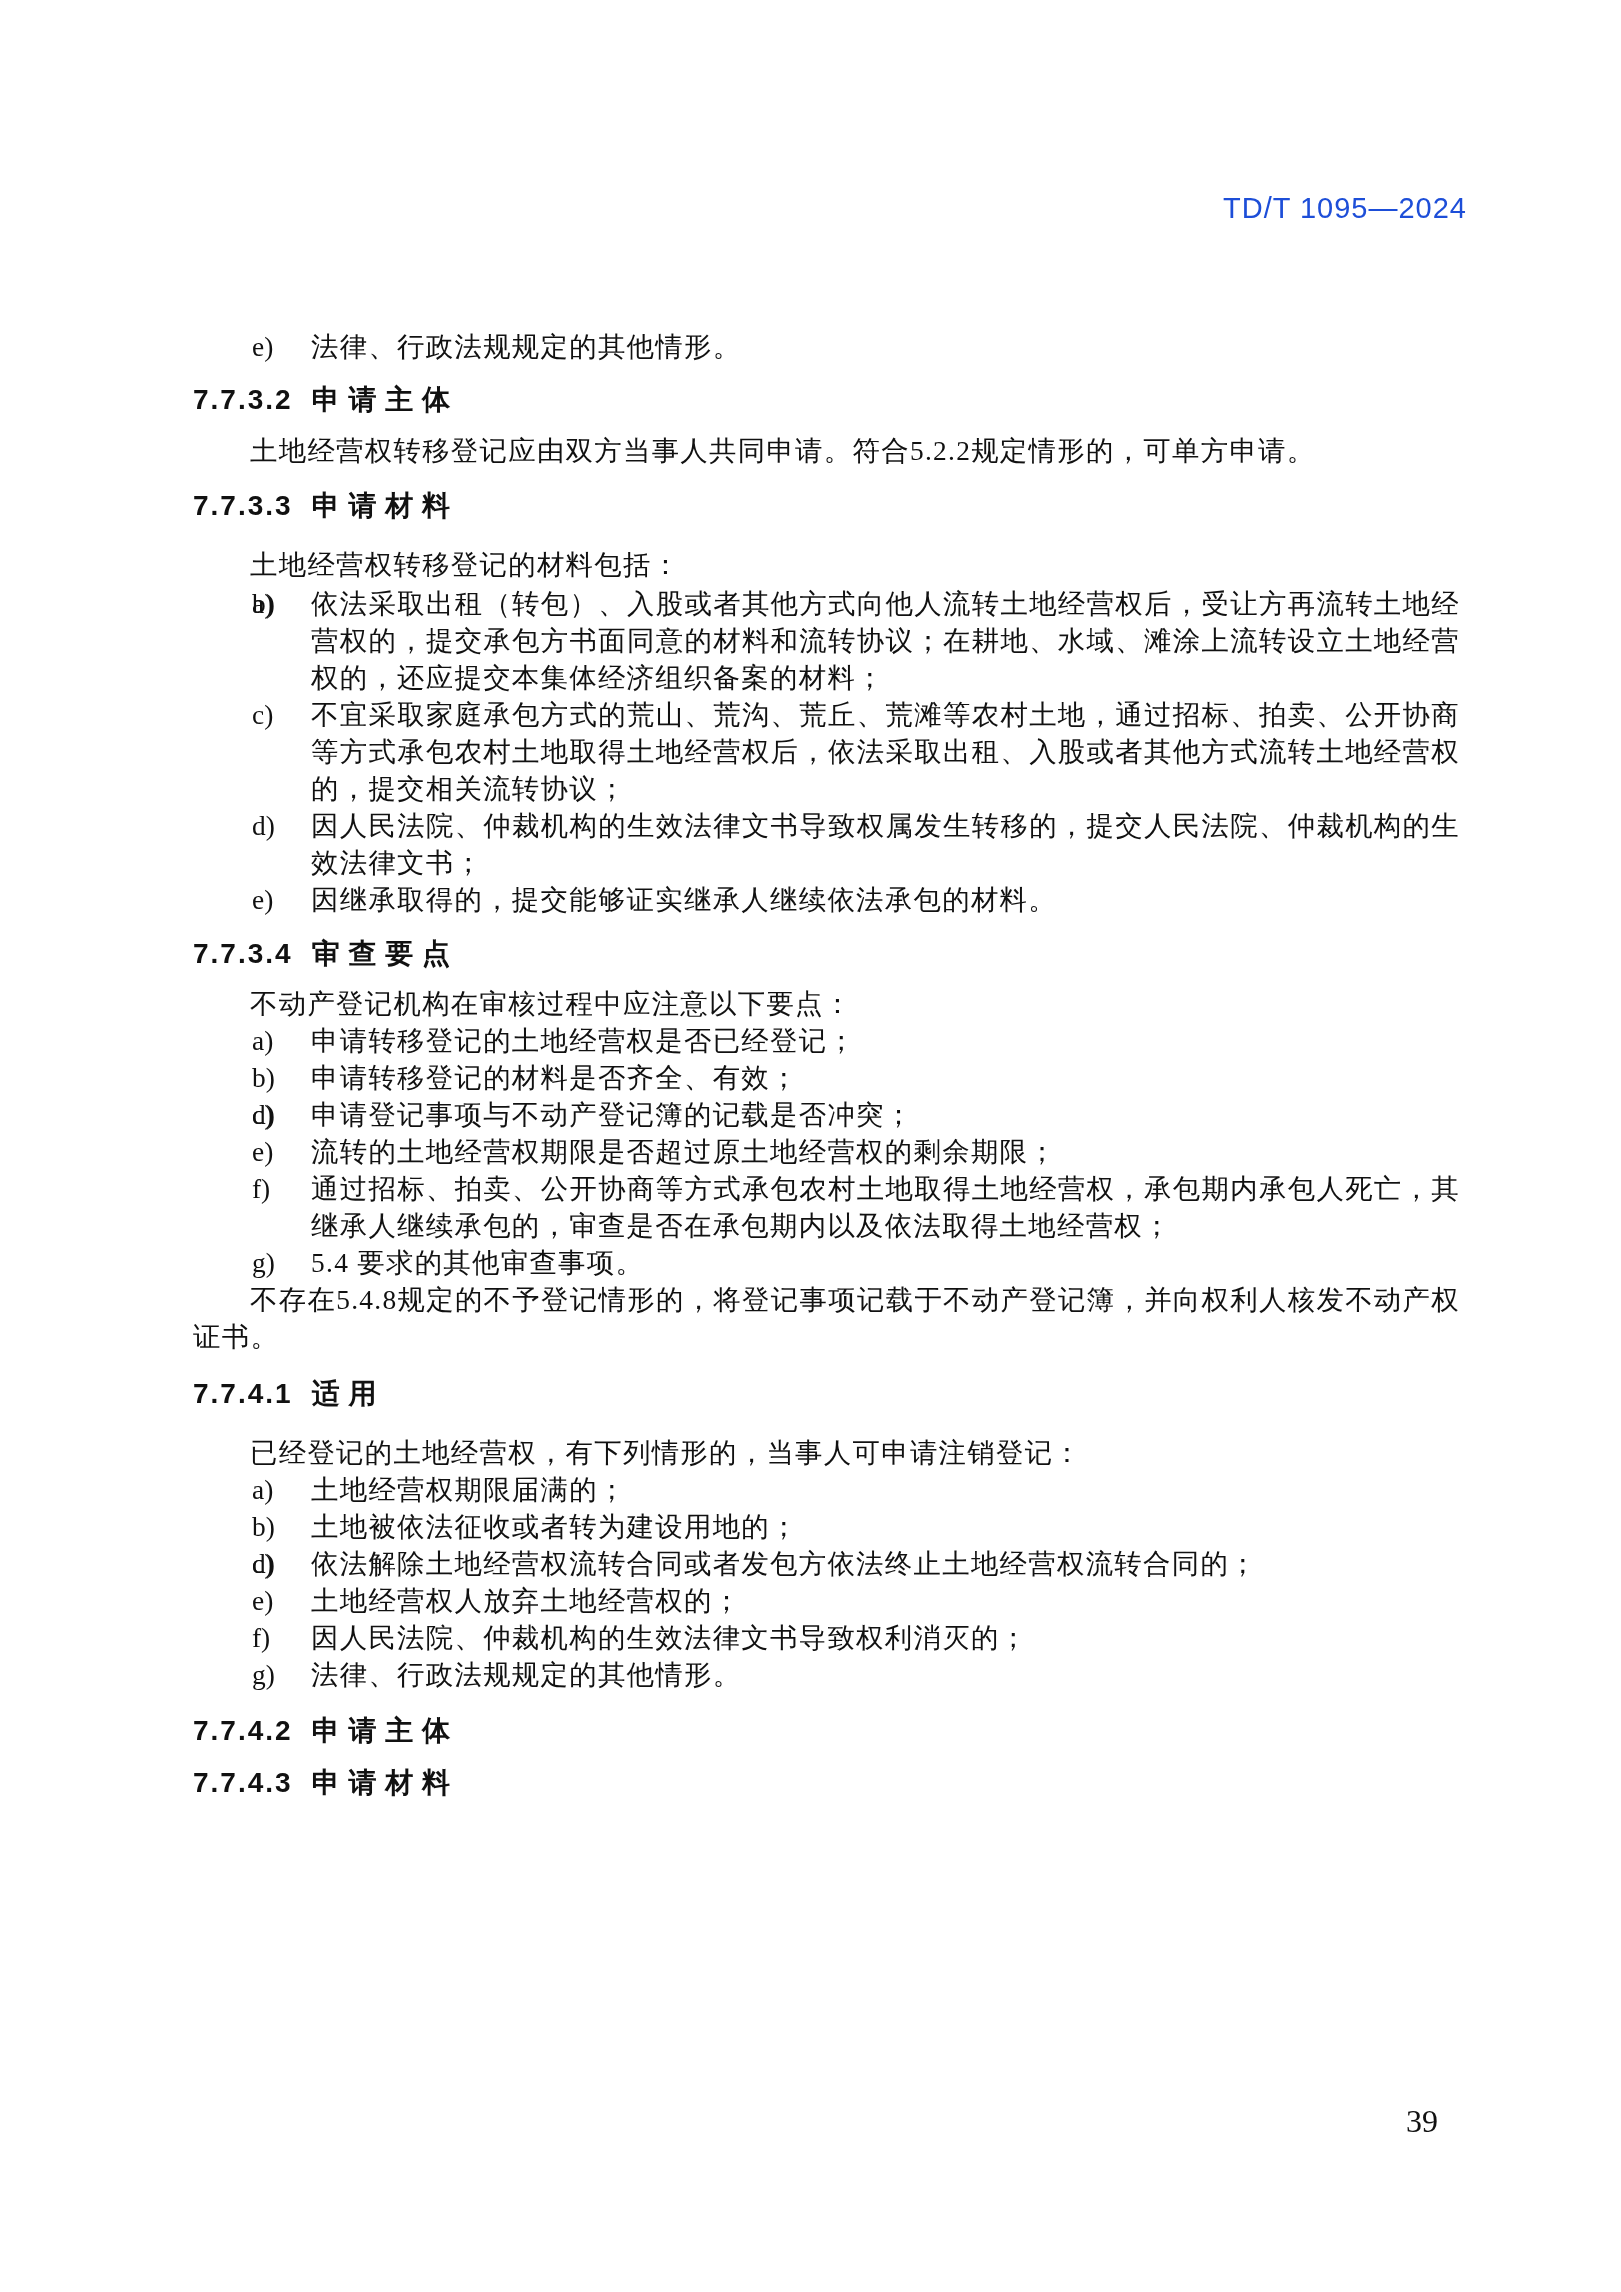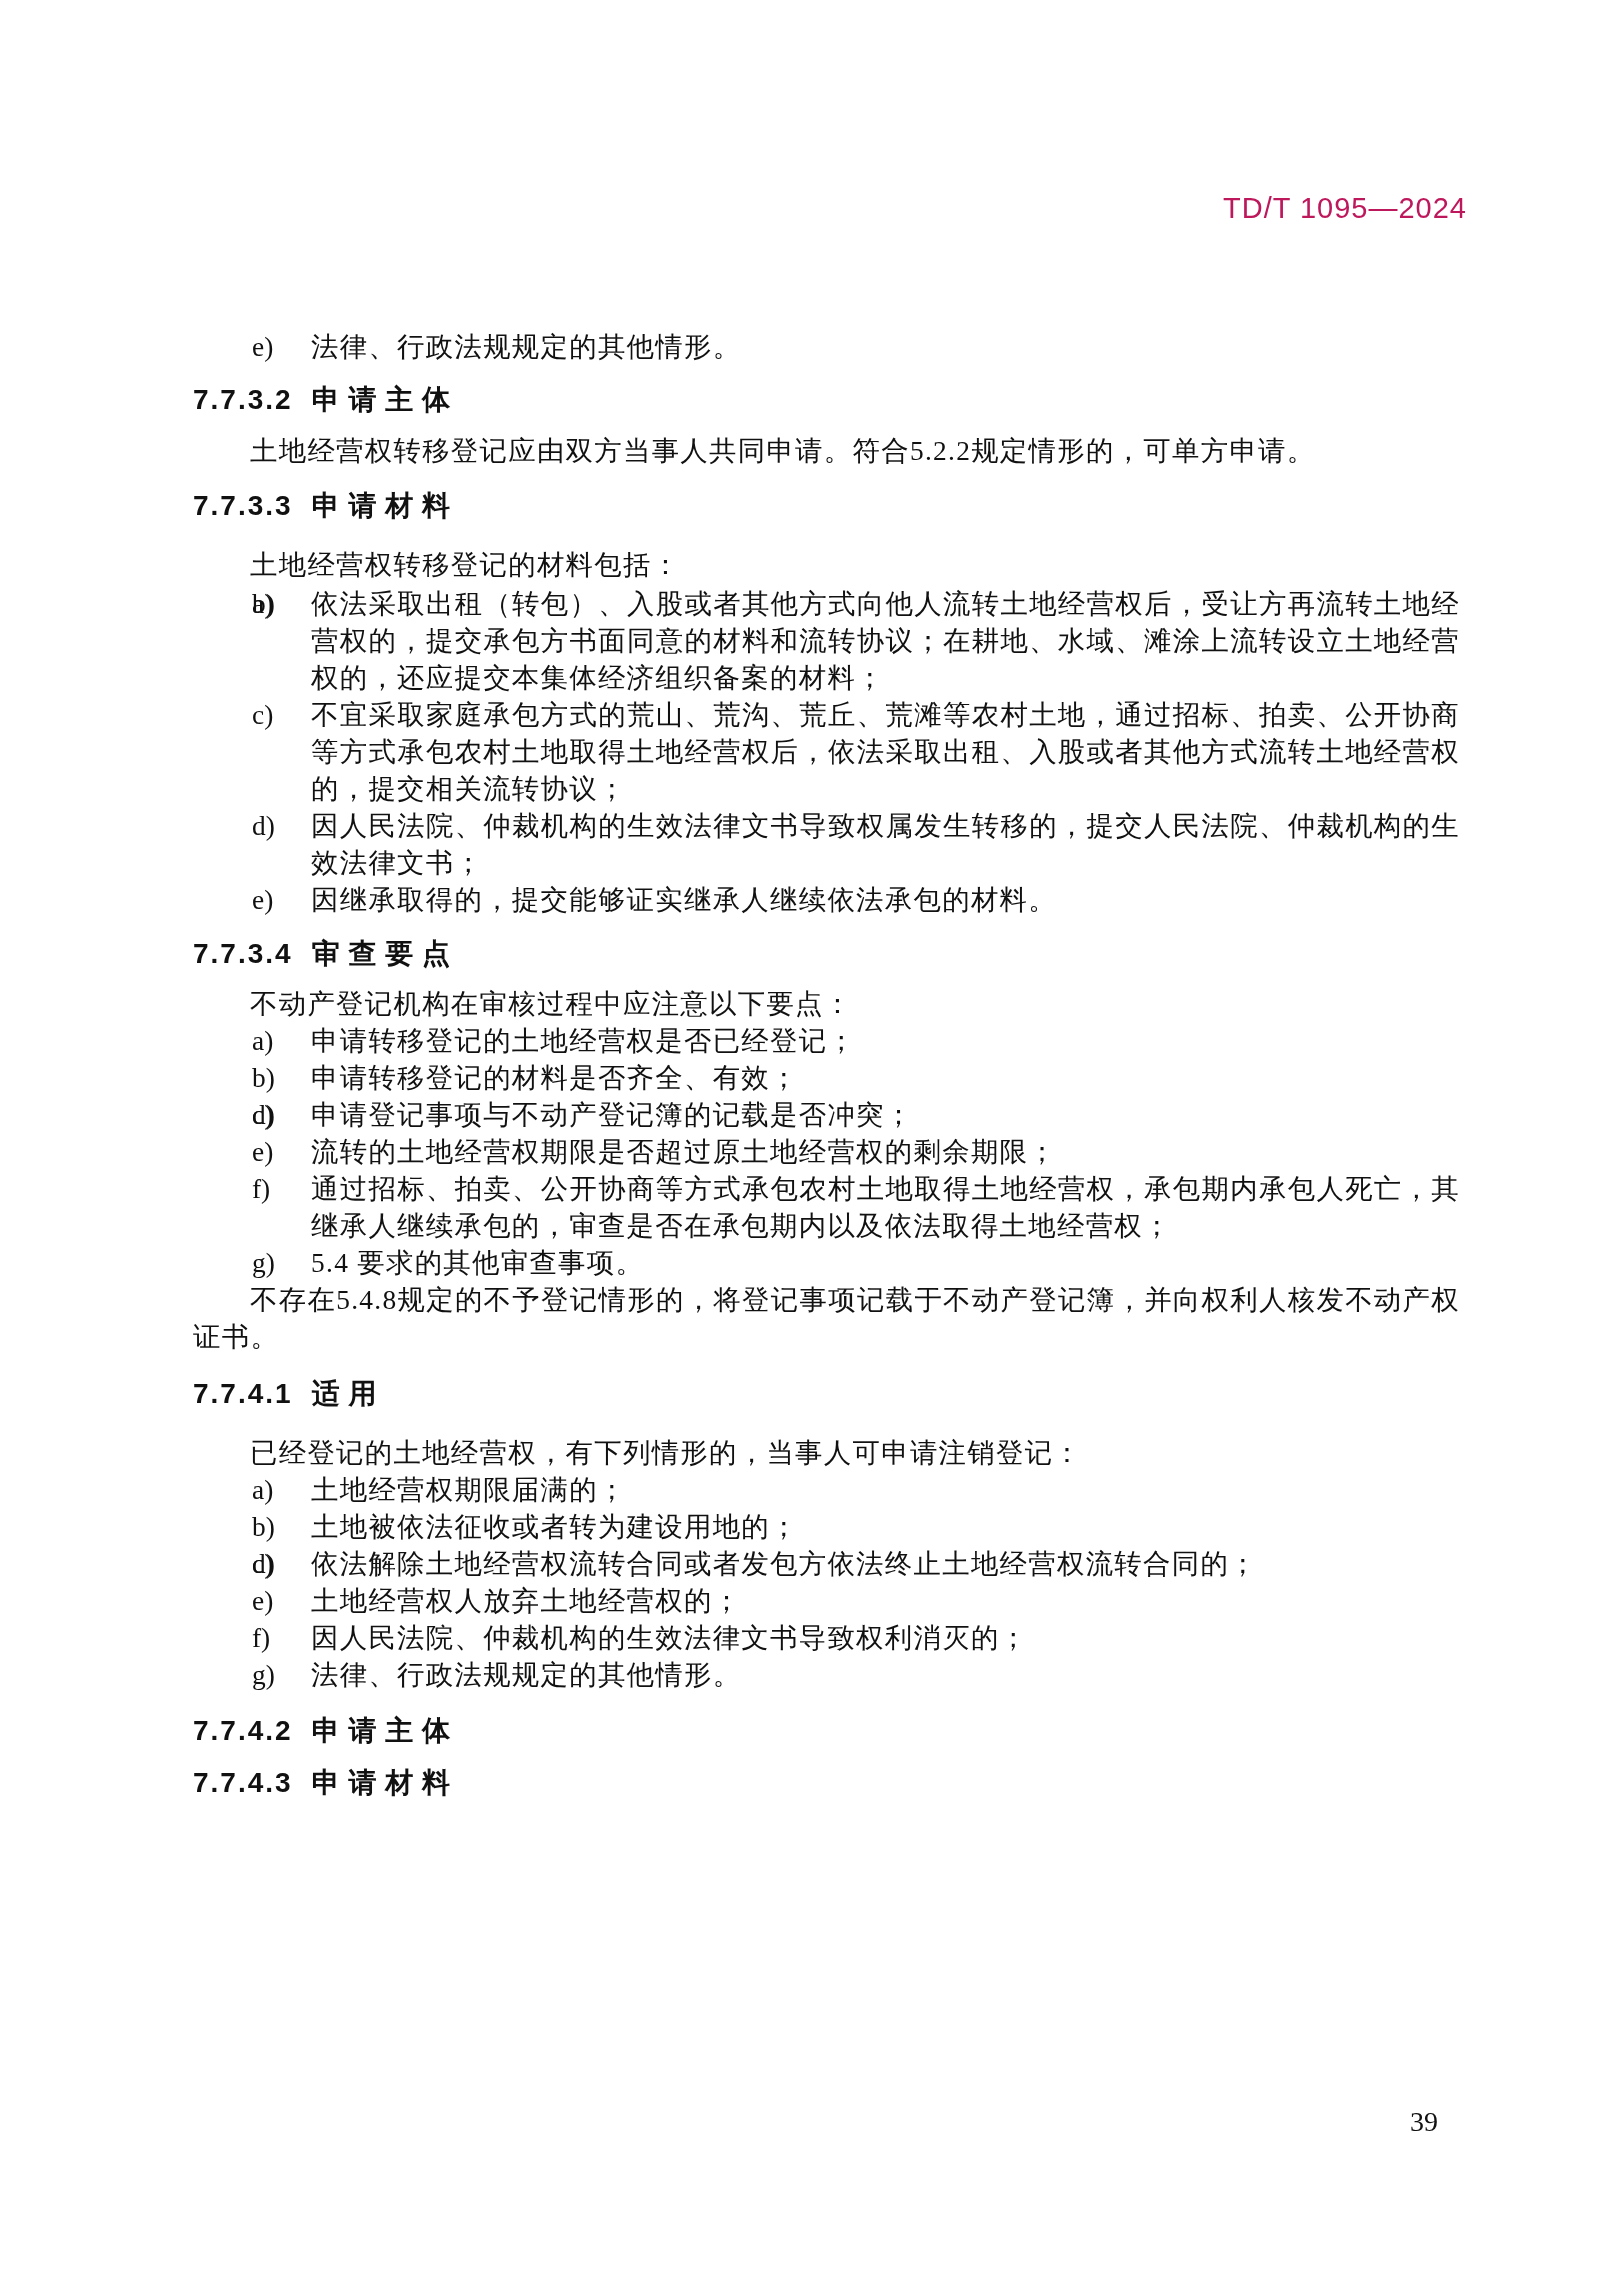--- a/index.html
+++ b/index.html
@@ -11,21 +11,21 @@
     font-family:"Liberation Serif","DejaVu Serif",serif;
     font-size:27.4px;
     overflow:hidden;
   }
   .doc-header{
     position:absolute;
     top:192px;right:154px;
     font-family:"Liberation Sans","DejaVu Sans",sans-serif;
     font-size:29px;
     letter-spacing:1px;
-    color:#be185d;
+    color:#1d4ed8;
   }
   .content{
     position:absolute;
     left:193px;top:329px;
     width:1267px;
     line-height:37px;
     letter-spacing:1.3px;
   }
   .para{
     text-indent:57px;
@@ -55,21 +55,21 @@
   }
   .h .ttl{
     letter-spacing:8.8px;
   }
   .mt15{margin-top:14.7px;} .mt16{margin-top:15.7px;} .mt17{margin-top:16.7px;}
   .mt13{margin-top:23px;} .mt2{margin-top:2px;}  .mt18{margin-top:17.6px;}
   .mt19{margin-top:18.6px;}
   .page-number{
     position:absolute;
     top:2103px;right:183px;
-    font-size:28px;
+    font-size:32px;
     line-height:37px;
   }
 </style>
 </head>
 <body>
 
 <div class="page">
 
   <div class="doc-header">TD/T 1095—2024</div>
 

